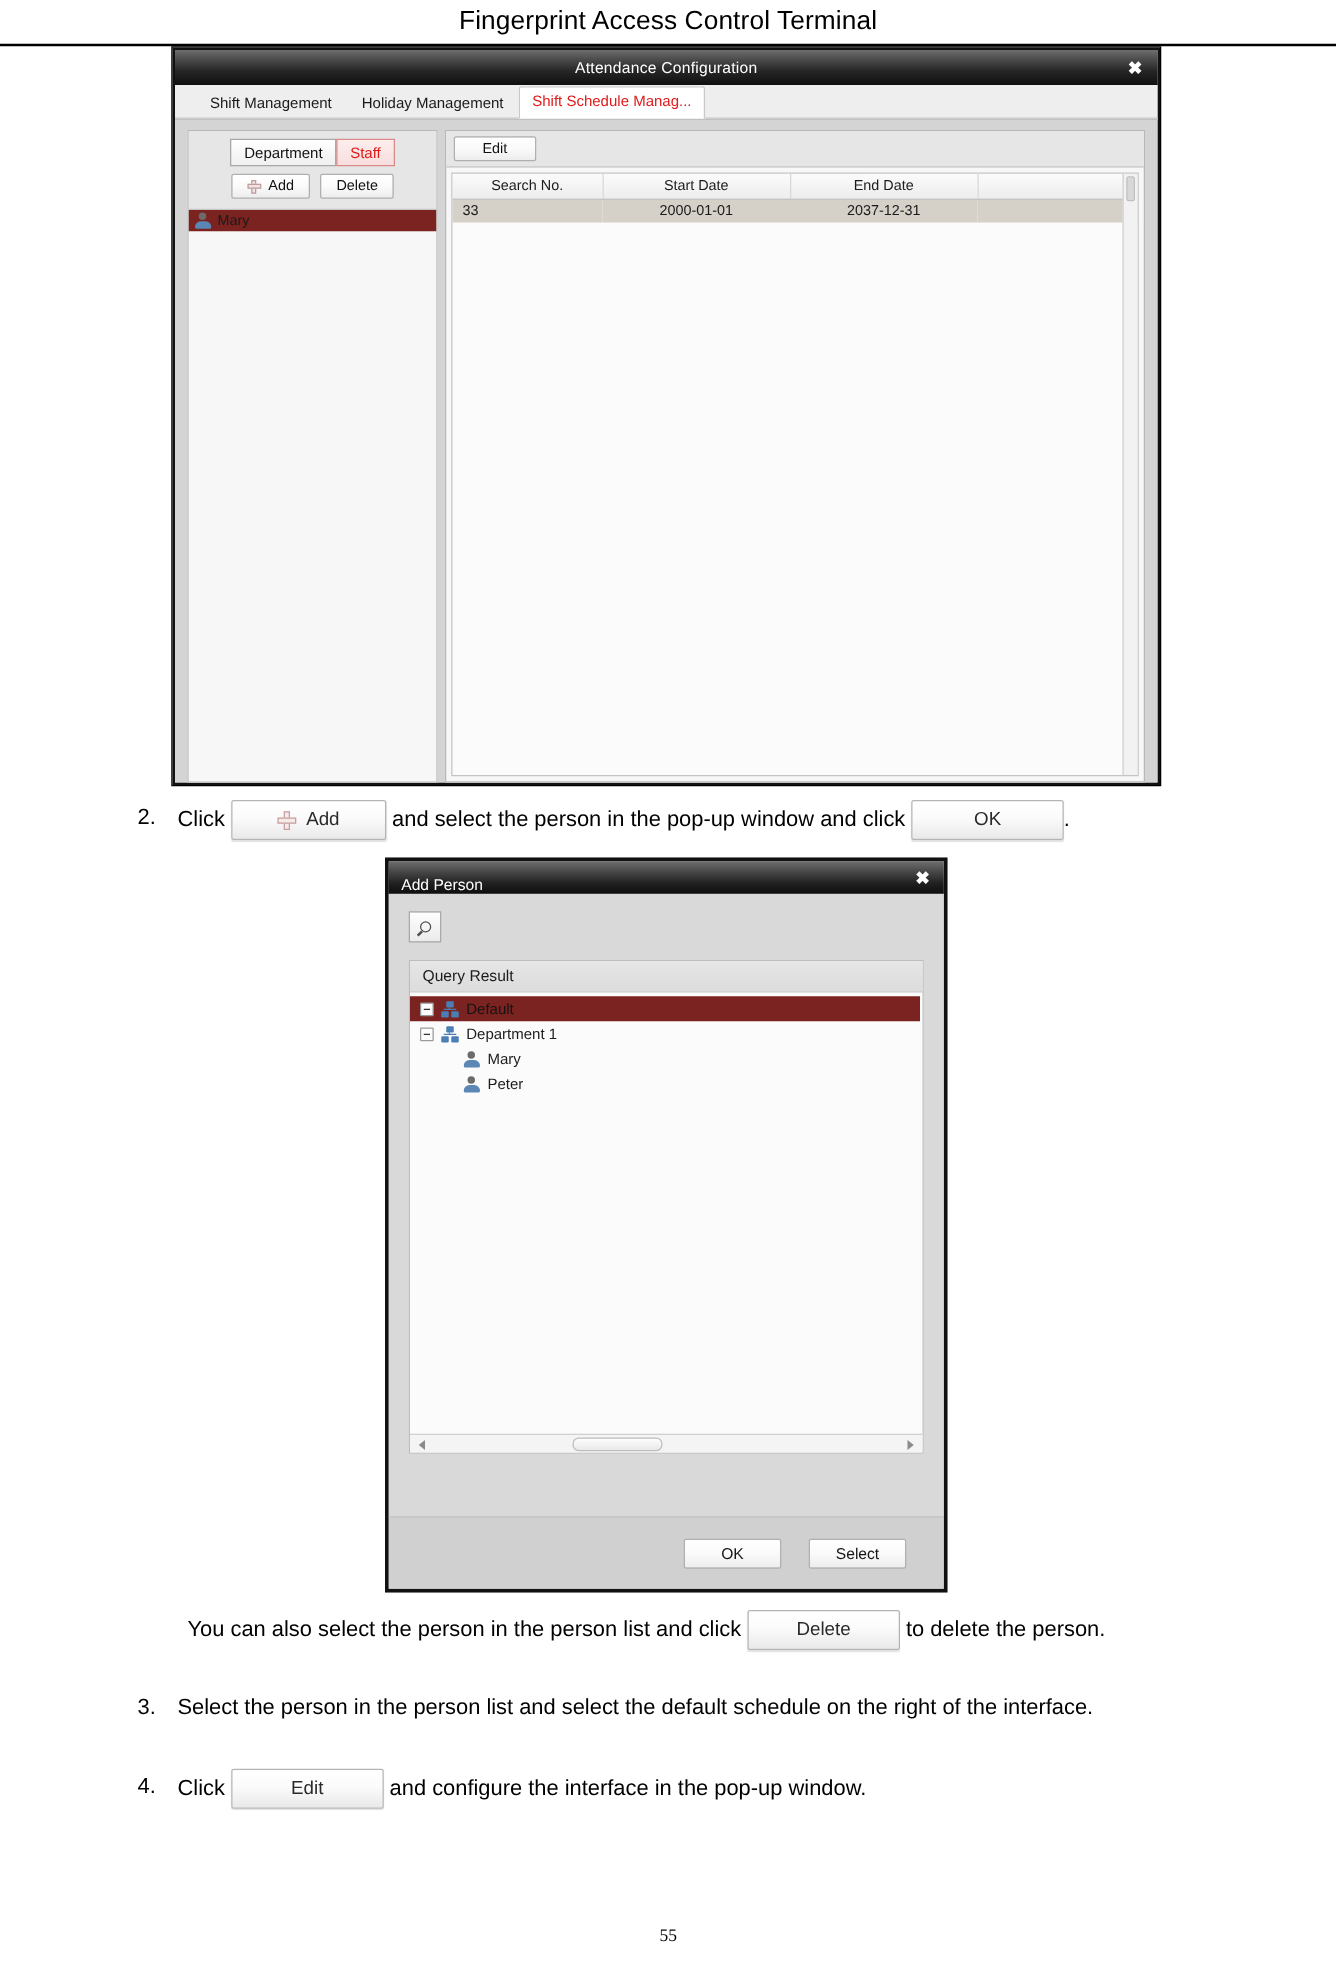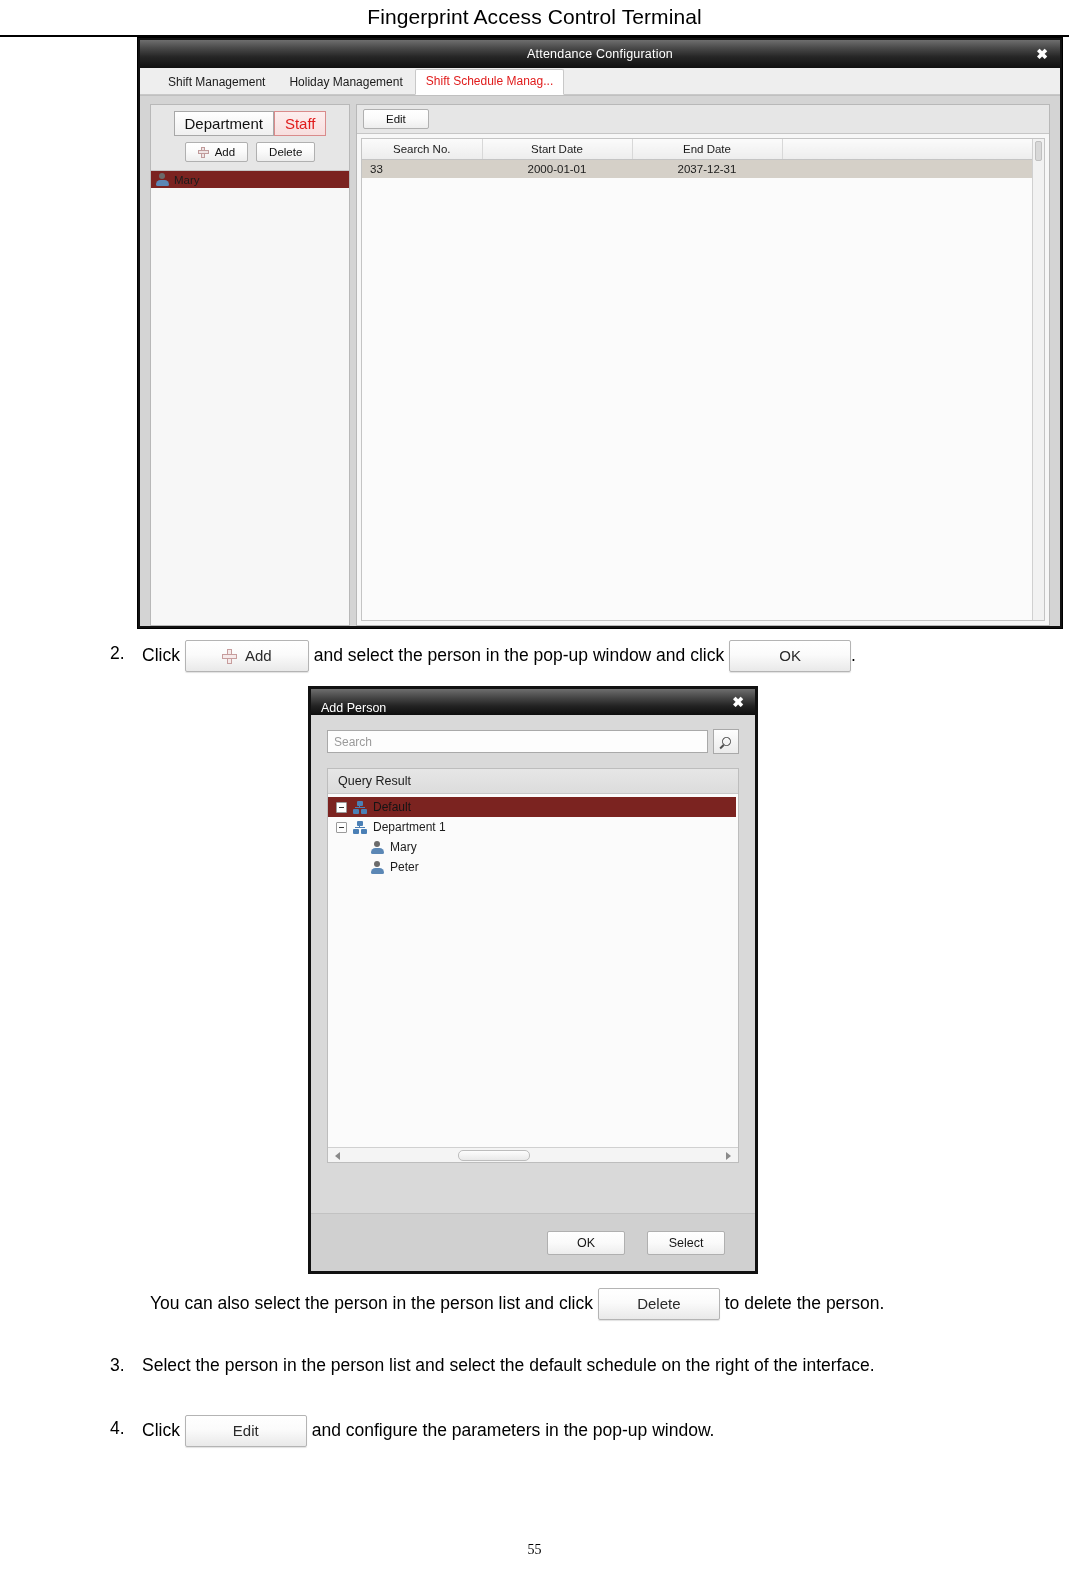--- a/index.html
+++ b/index.html
@@ -26,21 +26,21 @@
     border-top: 2px solid #000;
     margin: 6px 0 8px 0;
     width: 100%;
   }
 
   
   .win-attendance {
     position: absolute;
     left: 138px;
     top: 38px;
-    width: 924px;
+    width: 790px;
     height: 590px;
     background: #d4d4d4;
     border: 2px solid #111;
     box-shadow: 0 0 0 1px #000;
   }
   .titlebar {
     height: 28px;
     background: linear-gradient(to bottom, #6e6e6e 0%, #4a4a4a 28%, #262626 60%, #101010 100%);
     position: relative;
     display: flex;
@@ -127,21 +127,21 @@
     border-bottom: 1px solid #c6c6c6;
     padding: 4px 0 4px 0;
   }
   .toggle-row {
     display: flex;
     justify-content: center;
     gap: 0px;
     padding: 2px 0 4px 0;
   }
   .tgl {
-    font-size: 15px;
+    font-size: 12px;
     padding: 3px 10px;
     border: 1px solid #a8a8a8;
     background: linear-gradient(to bottom,#ffffff,#f0f0f0);
     cursor: pointer;
     color: #111;
   }
   .tgl.sel {
     color: #e01b1b;
     background: linear-gradient(to bottom,#fdeeee,#f7dede);
     border-color: #d98b8b;
@@ -652,21 +652,20 @@
 
 <div class="win-addperson">
 
   <div class="ap-titlebar">
     <span class="t">Add Person</span>
     <span class="x">✖</span>
   </div>
 
   <div class="ap-body">
     <div class="search-row">
-      <input class="search-input" type="text" placeholder="Search" style="">
       <div class="search-btn">
         <span class="mag"></span>
       </div>
     </div>
 
     <div class="qr-box">
       <div class="qr-head">Query Result</div>
       <div class="tree">
 
         <div class="tree-row sel">
@@ -733,17 +732,17 @@
 <div class="step" style="position:absolute; left:0; top:1352px; width:100%;">
   <span class="num">3.</span>
   <span class="body">Select the person in the person list and select the default schedule on the right of the interface.</span>
 </div>
 
 <div class="step" style="position:absolute; left:0; top:1415px; width:100%;">
   <span class="num">4.</span>
   <span class="body">
     <span>Click</span>
     <span class="inline-btn ib-edit">Edit</span>
-    <span>and configure the parameters in the pop-up window.</span>
+    <span>and configure the interface in the pop-up window.</span>
   </span>
 </div>
 
 <div class="page-num">55</div>
 
 </body></html>

